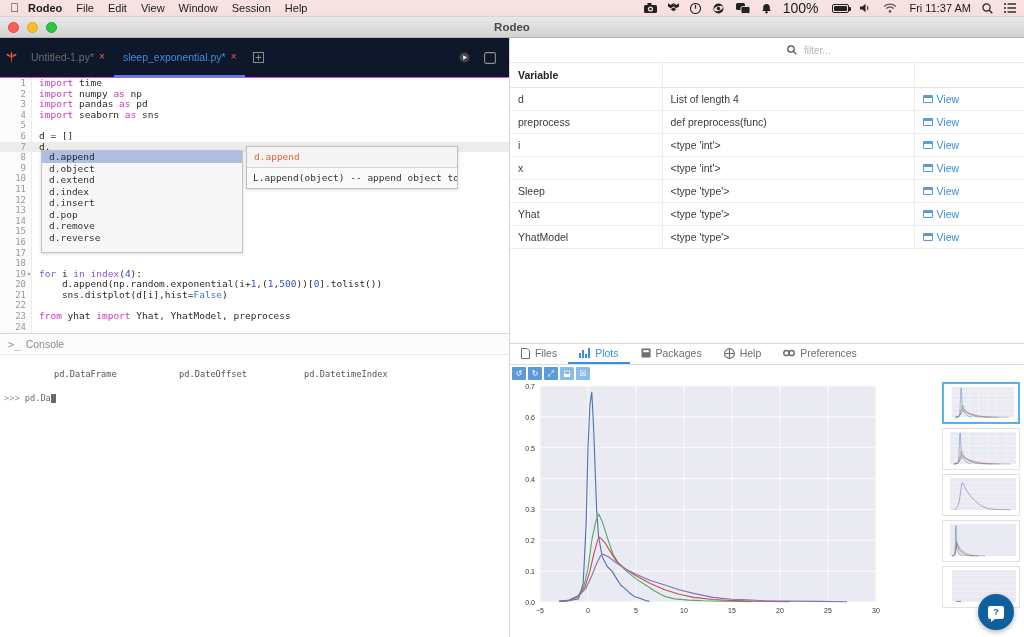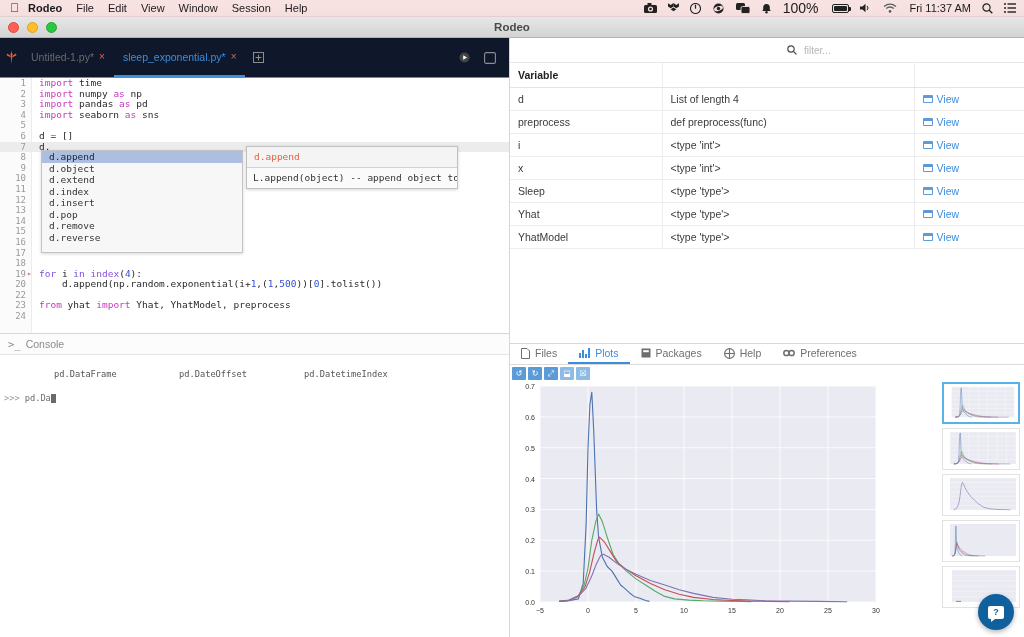--- a/index.html
+++ b/index.html
@@ -368,20 +368,21 @@
         <div class="ln"><span class="num">11</span><span class="txt"></span></div>
         <div class="ln"><span class="num">12</span><span class="txt"></span></div>
         <div class="ln"><span class="num">13</span><span class="txt"></span></div>
         <div class="ln"><span class="num">14</span><span class="txt"></span></div>
         <div class="ln"><span class="num">15</span><span class="txt"></span></div>
         <div class="ln"><span class="num">16</span><span class="txt"></span></div>
         <div class="ln"><span class="num">17</span><span class="txt"></span></div>
         <div class="ln"><span class="num">18</span><span class="txt"></span></div>
         <div class="ln" style="position:relative;"><span class="num">19</span><span class="fold">▸</span><span class="txt"><span class="kw2">for</span> i <span class="kw2">in</span> <span class="fn">index</span>(<span class="num2">4</span>):</span></div>
         <div class="ln"><span class="num">20</span><span class="txt">    d.append(np.random.exponential(i+<span class="num2">1</span>,(<span class="num2">1</span>,<span class="num2">500</span>))[<span class="num2">0</span>].tolist())</span></div>
+        <div class="ln"><span class="num">21</span><span class="txt">    sns.distplot(d[i],hist=<span class="lit">False</span>)</span></div>
         <div class="ln"><span class="num">22</span><span class="txt"></span></div>
         <div class="ln"><span class="num">23</span><span class="txt"><span class="kw">from</span> yhat <span class="kw">import</span> Yhat, YhatModel, preprocess</span></div>
         <div class="ln"><span class="num">24</span><span class="txt"></span></div>
       </div>
 
       <div class="ac">
         <div class="item sel">d.append</div>
         <div class="item">d.object</div>
         <div class="item">d.extend</div>
         <div class="item">d.index</div>

